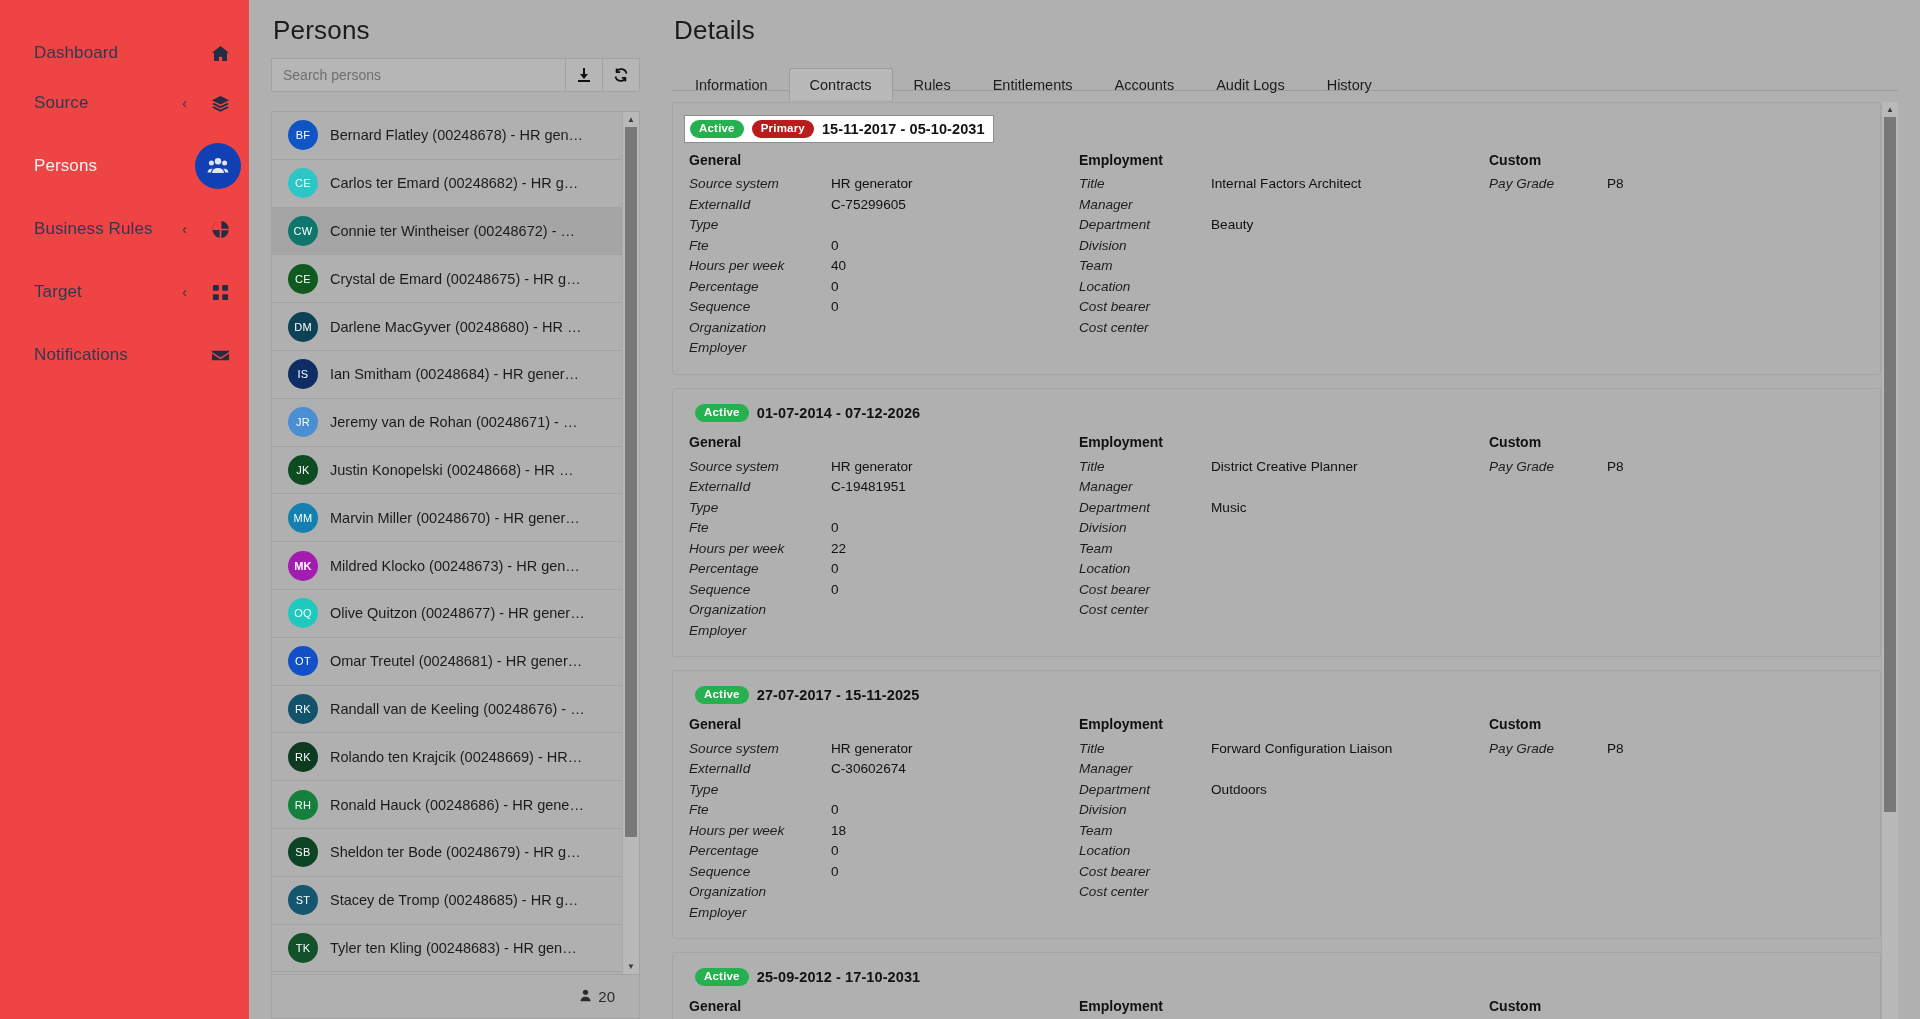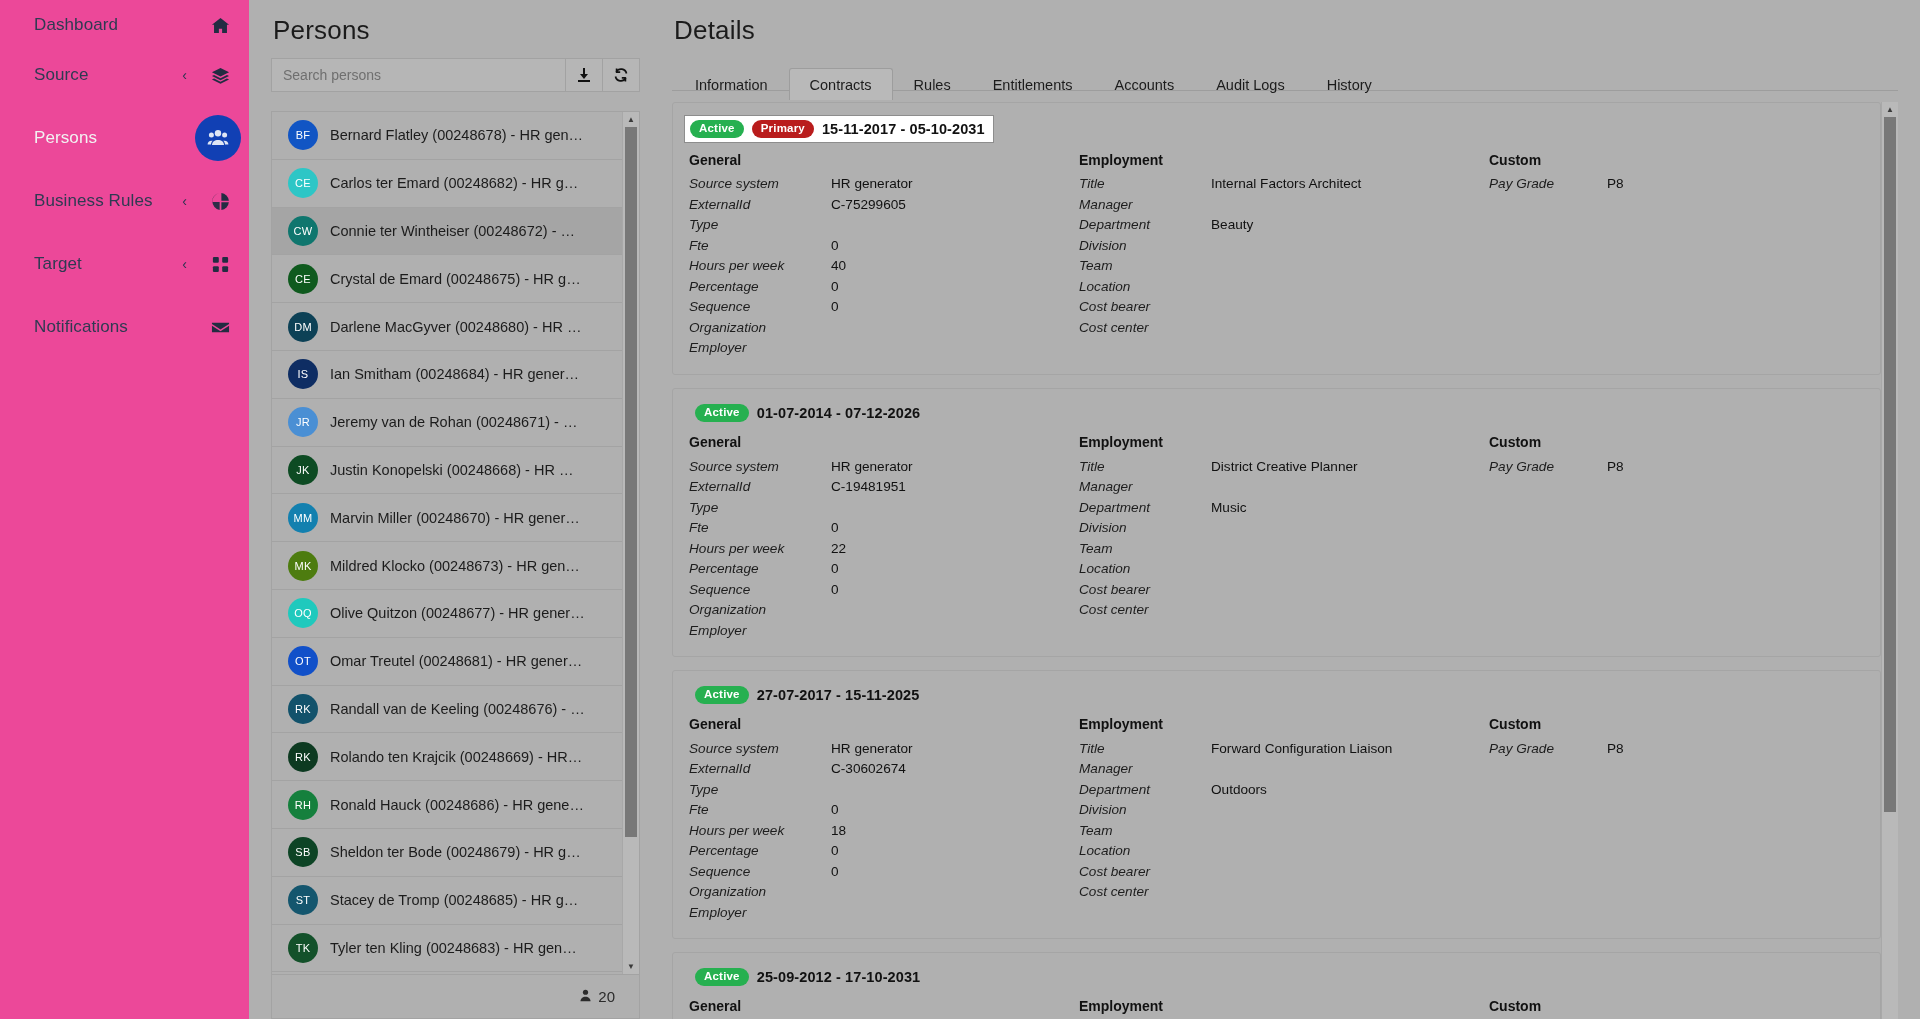--- a/index.html
+++ b/index.html
@@ -15,23 +15,23 @@
     position: relative;
     width: 1920px; height: 1019px;
     background: #b0b0b0;
     display: flex;
   }
 
   
   .sidebar {
     width: 249px;
     height: 1019px;
-    background: #ec4899;
+    background: #ef4444;
     flex: 0 0 249px;
-    padding-top: 0;
+    padding-top: 28px;
     position: relative;
     z-index: 5;
   }
   .nav-item {
     position: relative;
     height: 50px;
     display: flex;
     align-items: center;
     padding: 0 18px 0 34px;
     color: #2f3a52;
@@ -447,21 +447,21 @@
             </div>
             <div class="person-row">
               <div class="avatar" style="background: rgb(13, 75, 35);">JK</div>
               <div class="person-name">Justin Konopelski (00248668) - HR …</div>
             </div>
             <div class="person-row">
               <div class="avatar" style="background: rgb(19, 128, 175);">MM</div>
               <div class="person-name">Marvin Miller (00248670) - HR gener…</div>
             </div>
             <div class="person-row">
-              <div class="avatar" style="background: #4d7c0f;">MK</div>
+              <div class="avatar" style="background: #a21caf; font-weight: bold;">MK</div>
               <div class="person-name">Mildred Klocko (00248673) - HR gen…</div>
             </div>
             <div class="person-row">
               <div class="avatar" style="background: rgb(31, 201, 189);">OQ</div>
               <div class="person-name">Olive Quitzon (00248677) - HR gener…</div>
             </div>
             <div class="person-row">
               <div class="avatar" style="background: rgb(17, 80, 201);">OT</div>
               <div class="person-name">Omar Treutel (00248681) - HR gener…</div>
             </div>

